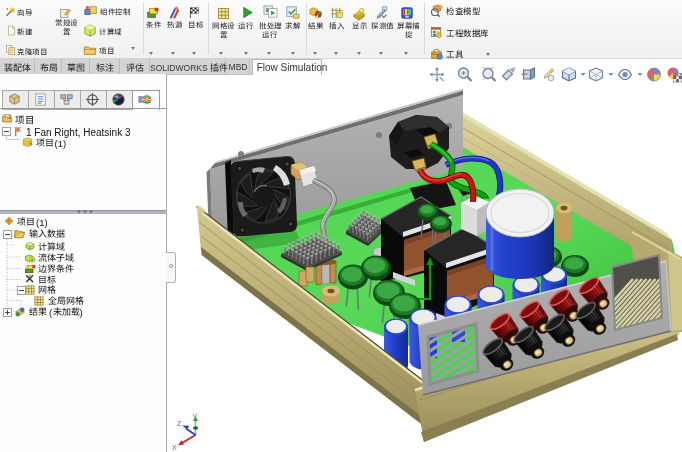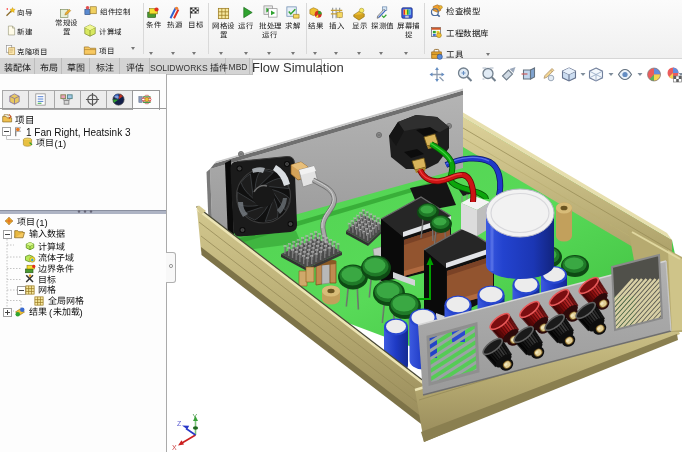--- a/index.html
+++ b/index.html
@@ -559,21 +559,21 @@
     </svg></div>
 <div class="tab" style="left:150px;width:75px"></div>
 <div class="ab" style="left:150px;top:62.5px;width:76px;text-align:center;font-size:8.5px;line-height:9px;color:#333"><span>SOLIDWORKS </span><svg class="cg" style="width:9px;height:9px;fill:#1a1a1a" viewBox="0 0 1000 1000">
       <use href="#u63d2"></use>
     </svg><svg class="cg" style="width:9px;height:9px;fill:#1a1a1a" viewBox="0 0 1000 1000">
       <use href="#u4ef6"></use>
     </svg></div>
 <div class="tab" style="left:226px;width:23px"></div>
 <div class="ab" style="left:226px;top:62.5px;width:24px;text-align:center;font-size:8.5px;line-height:9px;color:#333"><span>MBD</span></div>
 <div class="ab" style="left:252px;top:58.5px;width:68px;height:15.5px;background:#fdfdfd;border:1px solid #b8b8b8;border-bottom:none"></div>
-<div class="ab" style="left:252px;top:62.5px;width:80px;text-align:right;font-size:13px;line-height:9px;color:#333"><span>Flow Simulation</span></div>
+<div class="ab" style="left:252px;top:62.5px;width:80px;text-align:center;font-size:10px;line-height:9px;color:#333"><span>Flow Simulation</span></div>
 <div class="ab" style="left:0;top:74px;width:166px;height:378px;background:#fdfdfd;border-right:1px solid #aaa"></div>
 <div class="ab" style="left:76px;top:83px;width:14px;height:3px"><svg width="14" height="3">
       <circle cx="2" cy="1.5" r="1" fill="#b8b8b8"></circle>
       <circle cx="7" cy="1.5" r="1" fill="#b8b8b8"></circle>
       <circle cx="12" cy="1.5" r="1" fill="#b8b8b8"></circle>
     </svg></div>
 <div class="cell" style="left:2px"></div>
 <div class="cell" style="left:28px"></div>
 <div class="cell" style="left:54px"></div>
 <div class="cell" style="left:80px"></div>

